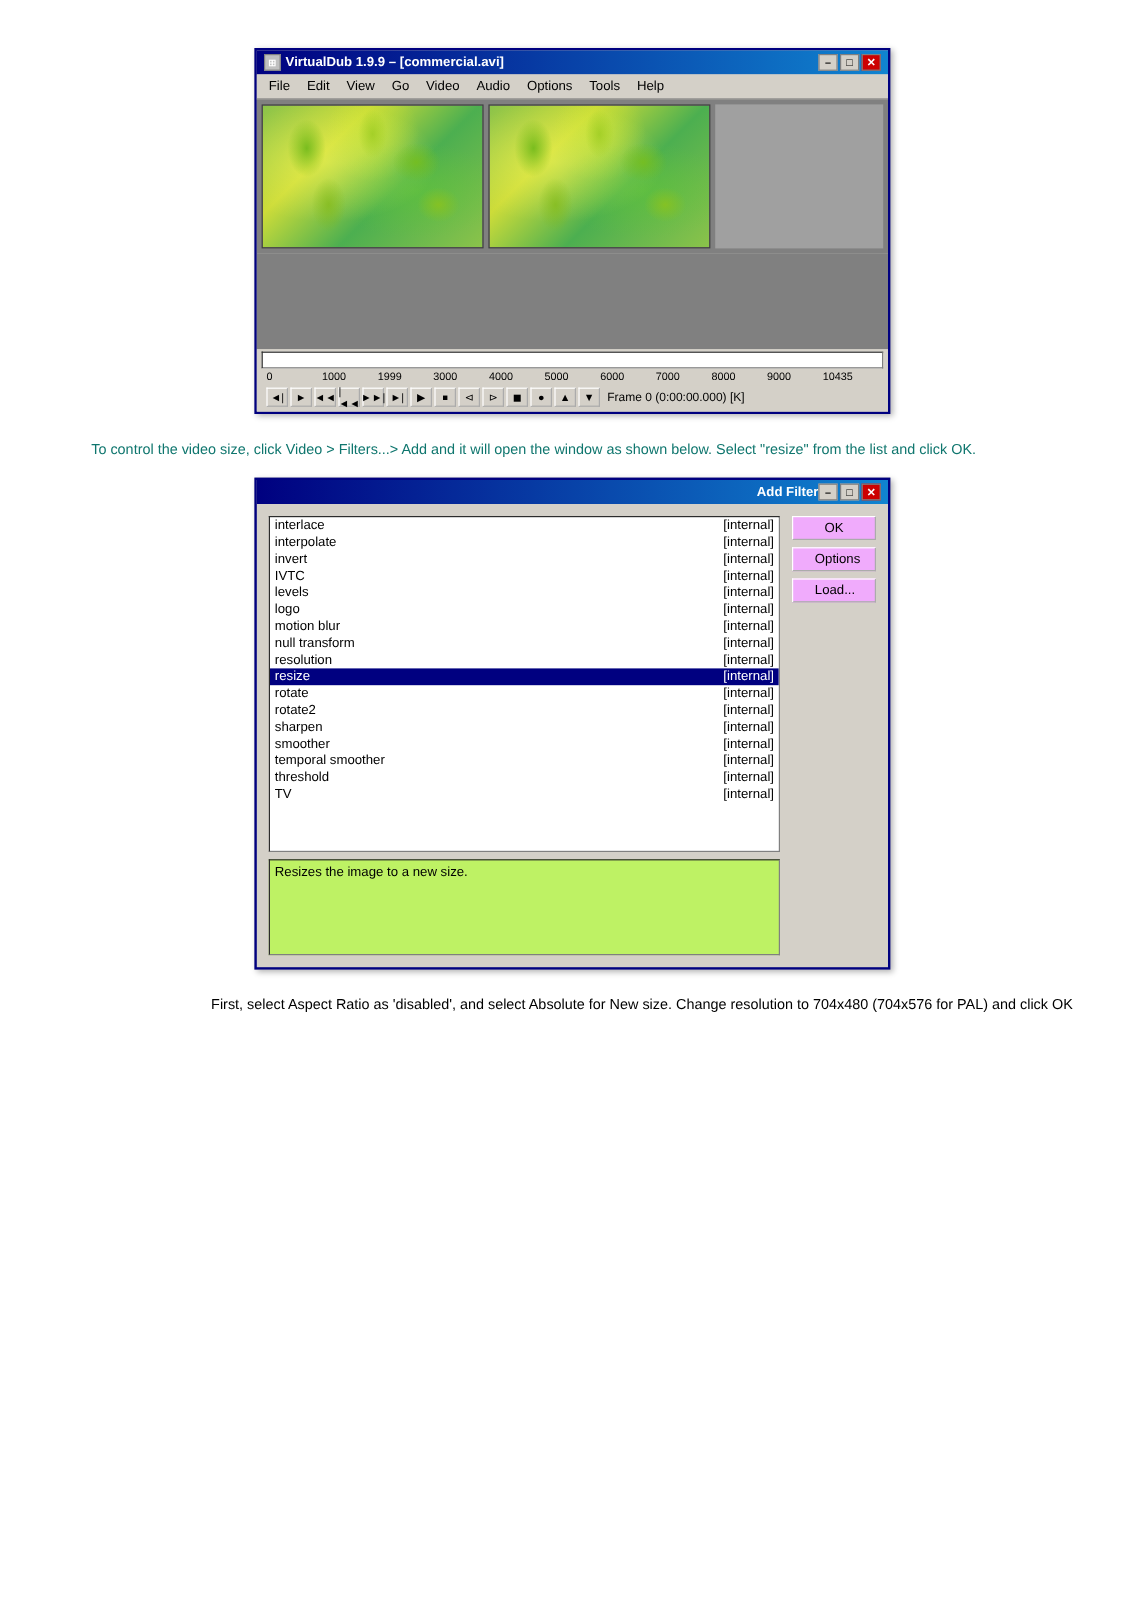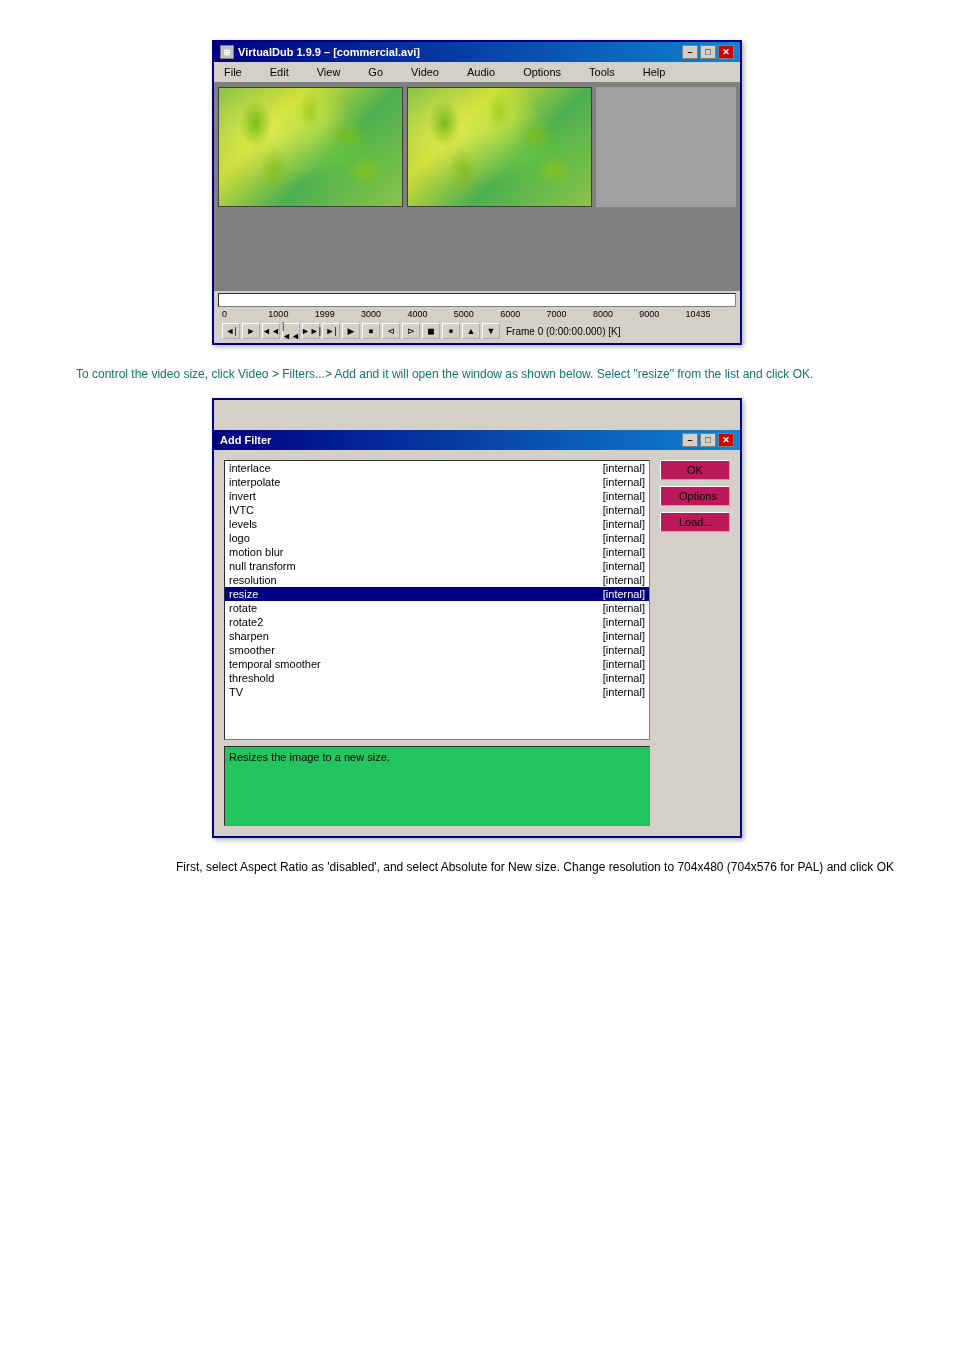--- a/index.html
+++ b/index.html
@@ -68,21 +68,21 @@
       align-items: center;
       justify-content: center;
       font-size: 9px;
       color: #000;
       cursor: pointer;
     }
 
     .menu-bar {
       background: #d4d0c8;
       display: flex;
-      gap: 16px;
+      gap: 2px;
       padding: 2px 4px;
       font-size: 11px;
       border-bottom: 1px solid #808080;
     }
 
     .menu-item {
       padding: 2px 6px;
       cursor: pointer;
     }
 
@@ -201,22 +201,21 @@
     }
 
     .add-filter-title {
       background: linear-gradient(to right, #000080, #1084d0);
       color: #fff;
       font-size: 11px;
       font-weight: bold;
       padding: 3px 6px;
       display: flex;
       align-items: center;
-      justify-content: space-between;
-      margin-top: 30px;
+      justify-content: flex-end;
     }
 
     .add-filter-body {
       padding: 10px;
       display: flex;
       gap: 10px;
     }
 
     .filter-list-area {
       flex: 1;
@@ -252,30 +251,30 @@
     }
 
     .filter-buttons {
       display: flex;
       flex-direction: column;
       gap: 6px;
       width: 70px;
     }
 
     .filter-btn {
-      background: #be185d;
+      background: #f0abfc;
       border: 1px outset #fff;
       padding: 3px 18px;
       font-size: 11px;
       cursor: pointer;
       text-align: center;
     }
 
     .filter-description {
-      background: #22c55e;
+      background: #bef264;
       border: 1px inset #808080;
       height: 80px;
       padding: 4px;
       font-size: 11px;
       margin-top: 6px;
     }
 
     
     .instruction-text {
       font-size: 12px;

